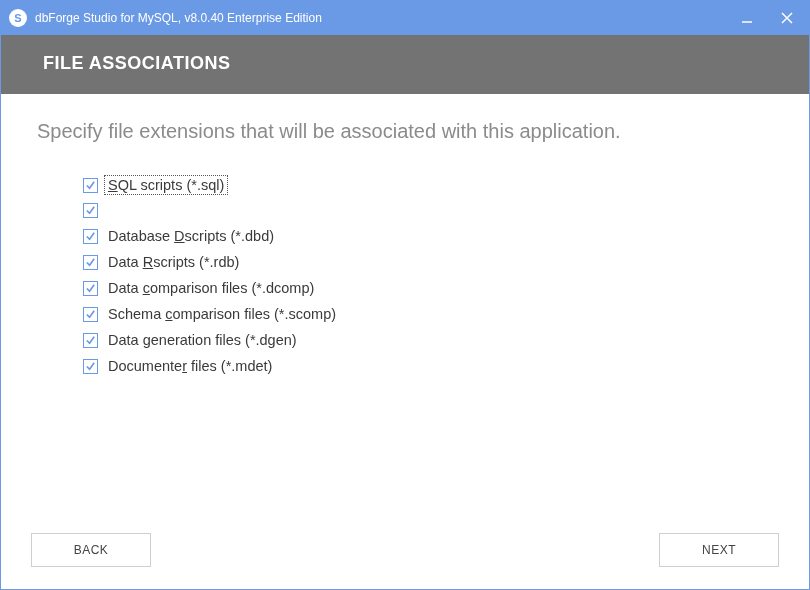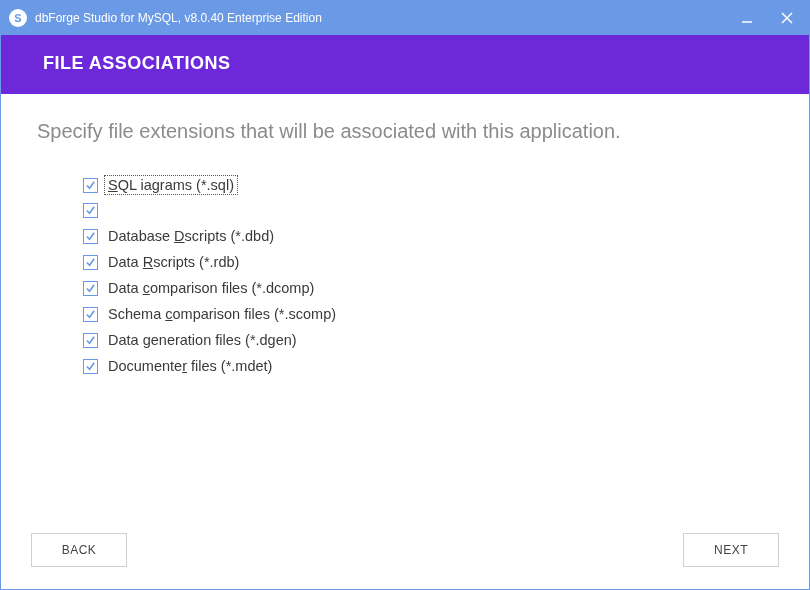--- a/index.html
+++ b/index.html
@@ -53,21 +53,21 @@
     width: 32px;
     height: 24px;
     display: flex;
     align-items: center;
     justify-content: center;
     color: #ffffff;
     cursor: pointer;
   }
   .win-btn svg { display: block; }
   .header-band {
-    background: #6d28d9;
+    background: #737373;
     color: #ffffff;
     padding: 18px 10px 20px 42px;
   }
   .header-band .heading {
     font-size: 18px;
     font-weight: 600;
     letter-spacing: 0.5px;
   }
   .content {
     flex: 1;
@@ -111,21 +111,21 @@
     background: #fff;
   }
   .checkbox svg { display: block; }
   .mnemonic { text-decoration: underline; }
   .footer {
     display: flex;
     justify-content: space-between;
     padding: 14px 30px 22px 30px;
   }
   .nav-btn {
-    width: 96px;
+    width: 120px;
     height: 34px;
     border: 1px solid #cfcfcf;
     background: #ffffff;
     font-size: 12px;
     letter-spacing: 0.5px;
     color: #444;
     cursor: pointer;
     display: flex;
     align-items: center;
     justify-content: center;
@@ -160,21 +160,21 @@
 
   <div class="content">
     <p class="instruction">Specify file extensions that will be associated with this application.</p>
     <div class="checklist" id="checklist">
         <div class="check-row focused">
           <div class="checkbox">
             <svg width="11" height="11" viewBox="0 0 12 12">
               <polyline points="2,6 5,9 10,2" fill="none" stroke="#6a9ae6" stroke-width="1.8"></polyline>
             </svg>
           </div>
-          <span class="label-wrap"><span></span><span class="mnemonic">S</span><span>QL iagrams (*.sql)</span></span>
+          <span class="label-wrap"><span></span><span class="mnemonic">S</span><span>QL scripts (*.sql)</span></span>
         </div>
         <div class="check-row">
           <div class="checkbox">
             <svg width="11" height="11" viewBox="0 0 12 12">
               <polyline points="2,6 5,9 10,2" fill="none" stroke="#6a9ae6" stroke-width="1.8"></polyline>
             </svg>
           </div>
         </div>
         <div class="check-row">
           <div class="checkbox">

